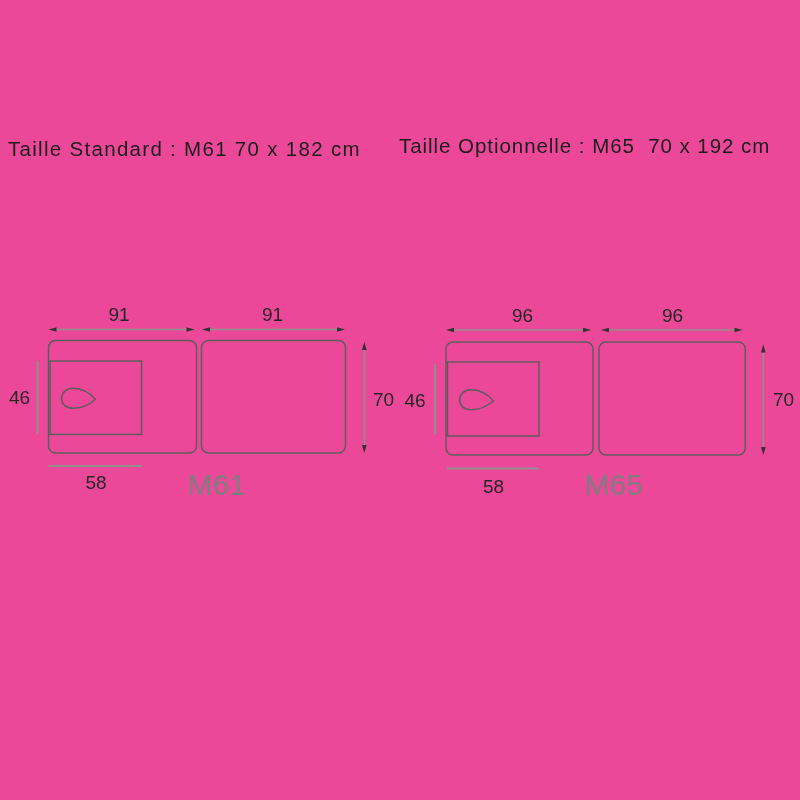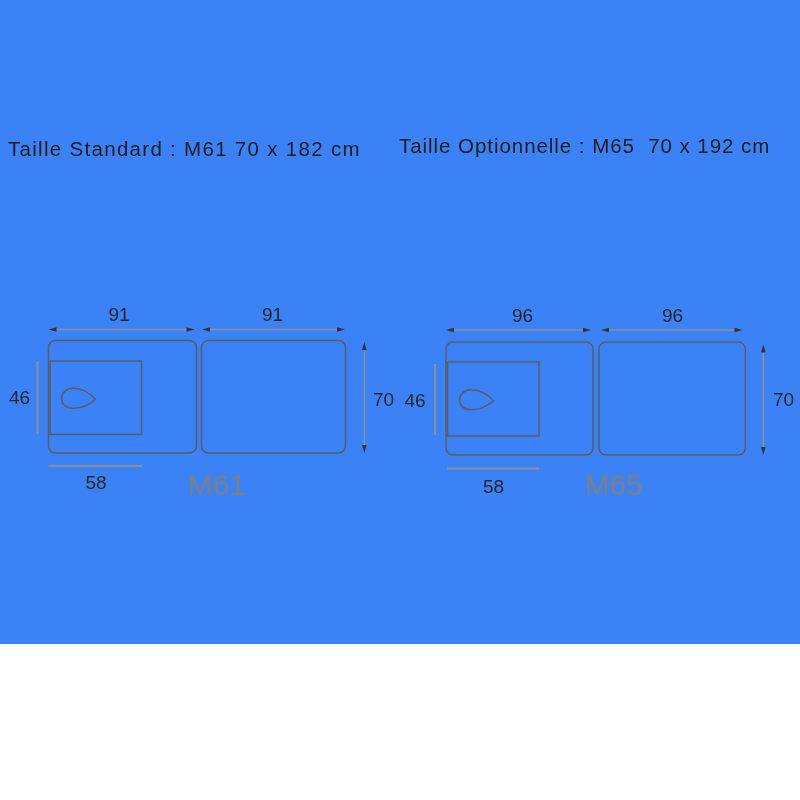--- a/index.html
+++ b/index.html
@@ -1,16 +1,16 @@
 <!DOCTYPE html>
 <html><head>
 <meta charset="utf-8">
 <style>
   html,body{margin:0;padding:0;background:#ffffff;}
-  .page{position:relative;width:800px;height:644px;background:#3b82f6;overflow:hidden;
+  .page{position:relative;width:800px;height:800px;background:#ec4899;overflow:hidden;
         font-family:"Liberation Sans",sans-serif;}
   svg{position:absolute;left:0;top:0;filter:blur(0.55px);}
   text{font-family:"Liberation Sans",sans-serif;}
 </style>
 </head>
 <body>
 <div class="page">
 <svg width="800" height="800" viewBox="0 0 800 800">
 
   <text x="8" y="156" font-size="20.5" letter-spacing="1.3" fill="#1c1c1c">Taille Standard : M61 70 x 182 cm</text>

